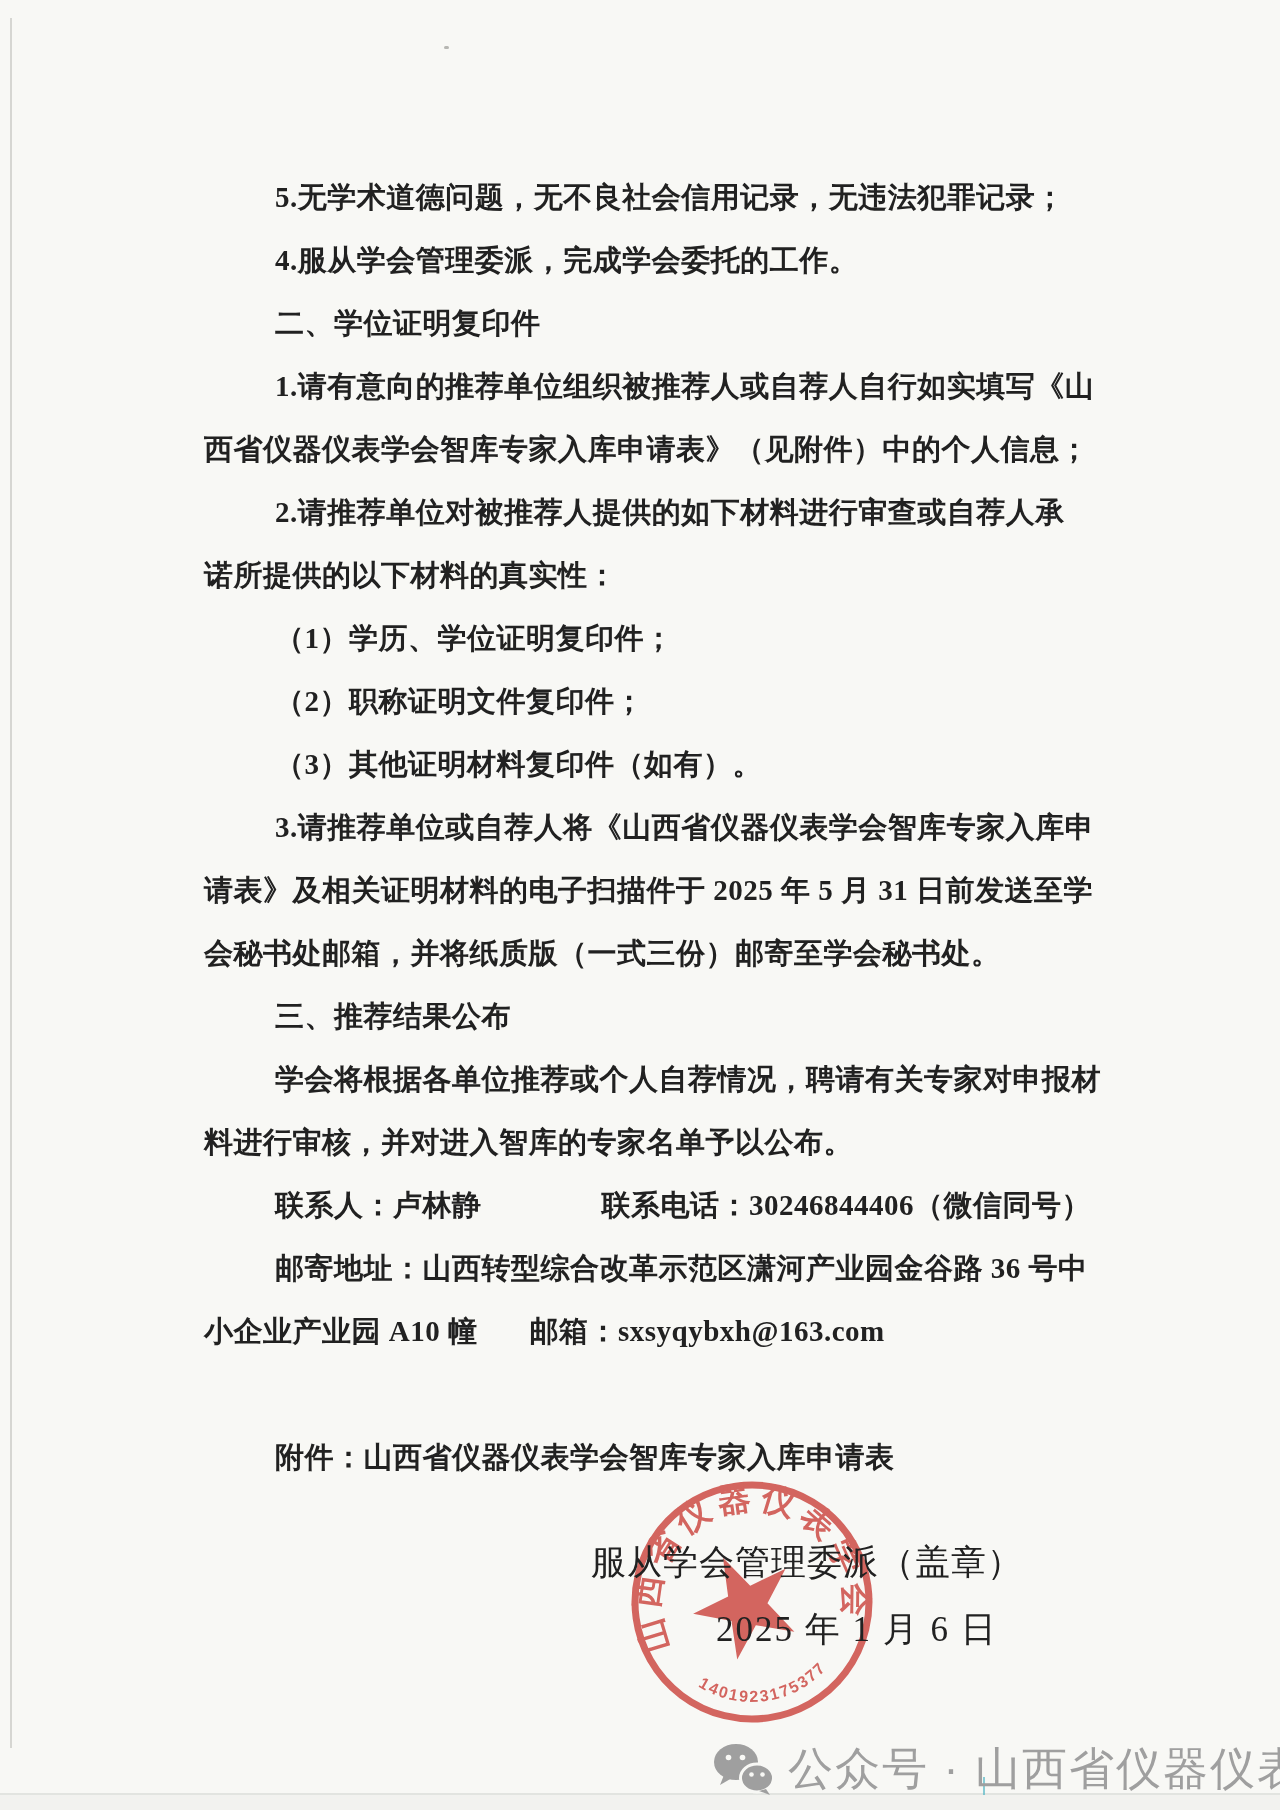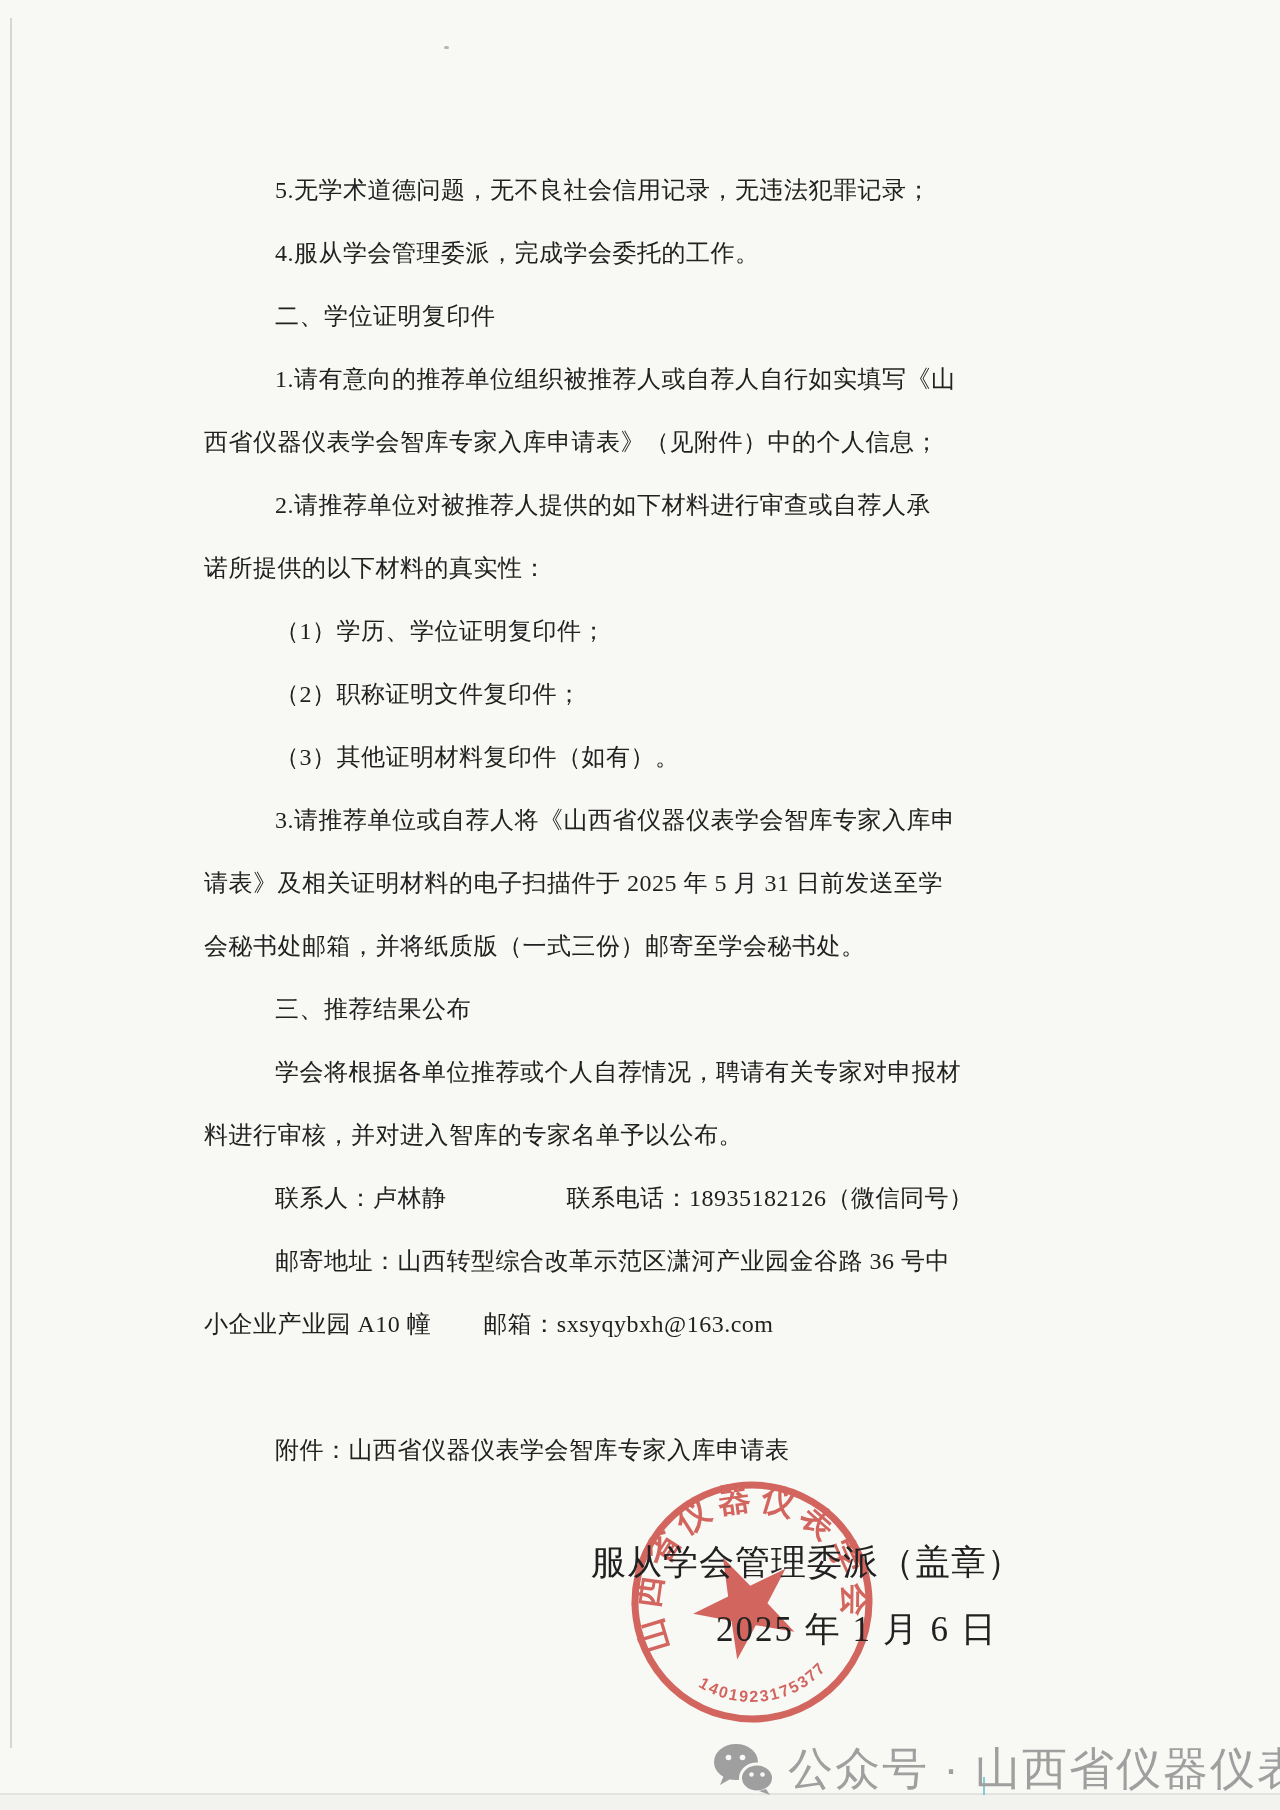--- a/index.html
+++ b/index.html
@@ -48,24 +48,25 @@
     width: 5px; height: 3px;
     background: #9a9a96;
     border-radius: 2px;
     opacity: .7;
   }
 
   
   .content {
     position: absolute;
     left: 204px;
-    top: 159px;
+    top: 166px;
     width: 900px;
-    font-size: 24px;
+    font-size: 29px;
     letter-spacing: 0.5px;
+    font-weight: bold;
   }
   .line {
     height: 63px;
     line-height: 63px;
     white-space: nowrap;
   }
   .indent { padding-left: 71px; }
   .gap-contact { margin-left: 120px; }
   .gap-mail   { margin-left: 52px; }
 
@@ -134,21 +135,21 @@
     <div class="line"><span>诺所提供的以下材料的真实性：</span></div>
     <div class="line indent"><span>（1）学历、学位证明复印件；</span></div>
     <div class="line indent"><span>（2）职称证明文件复印件；</span></div>
     <div class="line indent"><span>（3）其他证明材料复印件（如有）。</span></div>
     <div class="line indent"><span>3.请推荐单位或自荐人将《山西省仪器仪表学会智库专家入库申</span></div>
     <div class="line"><span>请表》及相关证明材料的电子扫描件于 2025 年 5 月 31 日前发送至学</span></div>
     <div class="line"><span>会秘书处邮箱，并将纸质版（一式三份）邮寄至学会秘书处。</span></div>
     <div class="line indent"><span>三、推荐结果公布</span></div>
     <div class="line indent"><span>学会将根据各单位推荐或个人自荐情况，聘请有关专家对申报材</span></div>
     <div class="line"><span>料进行审核，并对进入智库的专家名单予以公布。</span></div>
-    <div class="line indent"><span>联系人：卢林静</span><span class="gap-contact">联系电话：18935182126（微信同号）</span></div>
+    <div class="line indent"><span>联系人：卢林静</span><span class="gap-contact">联系电话：30246844406（微信同号）</span></div>
     <div class="line indent"><span>邮寄地址：山西转型综合改革示范区潇河产业园金谷路 36 号中</span></div>
     <div class="line"><span>小企业产业园 A10 幢</span><span class="gap-mail">邮箱：sxsyqybxh@163.com</span></div>
     <div class="line"></div>
     <div class="line indent"><span>附件：山西省仪器仪表学会智库专家入库申请表</span></div>
   </div>
 
   <div class="sign-org">服从学会管理委派（盖章）</div>
   <div class="sign-date">2025 年 1 月 6 日</div>
 
   <div class="seal">

